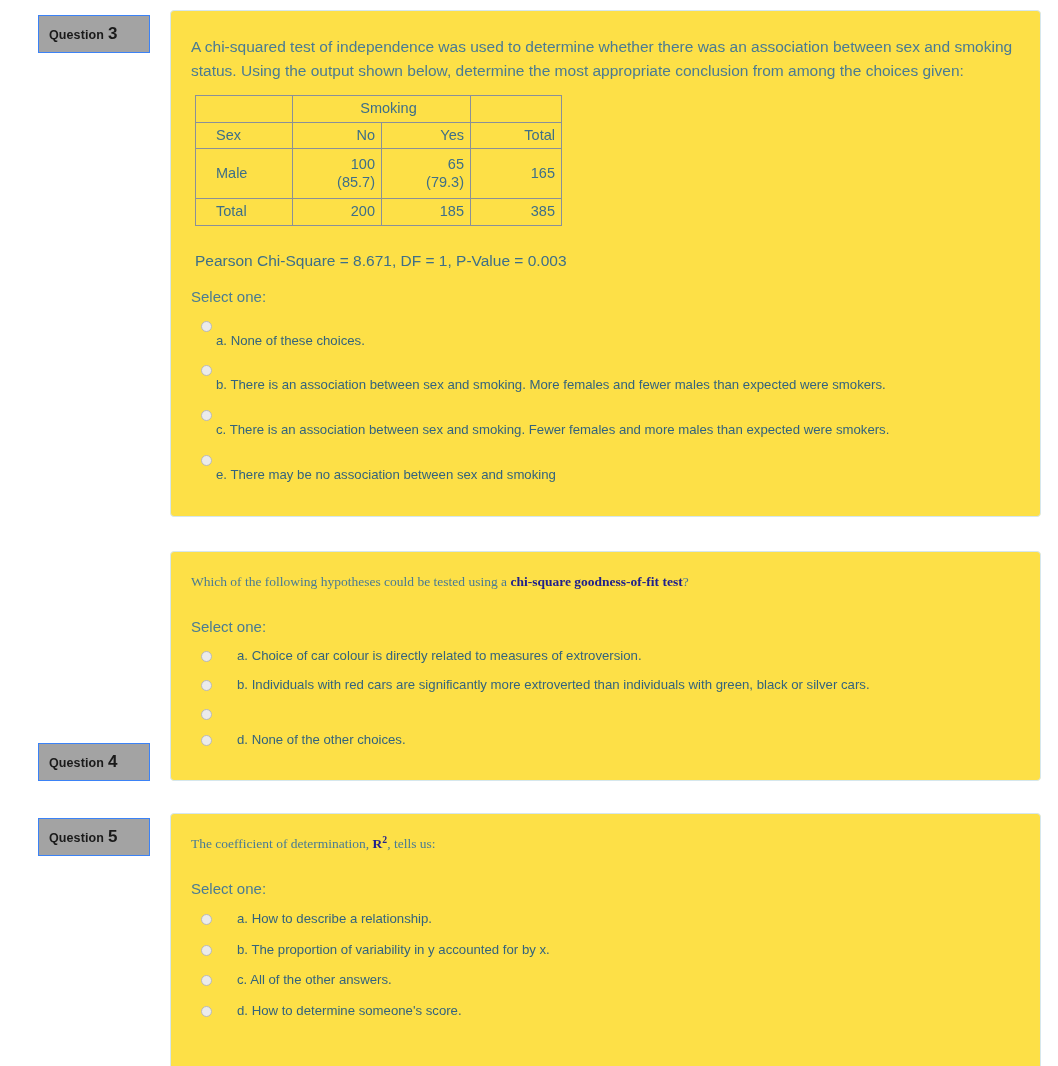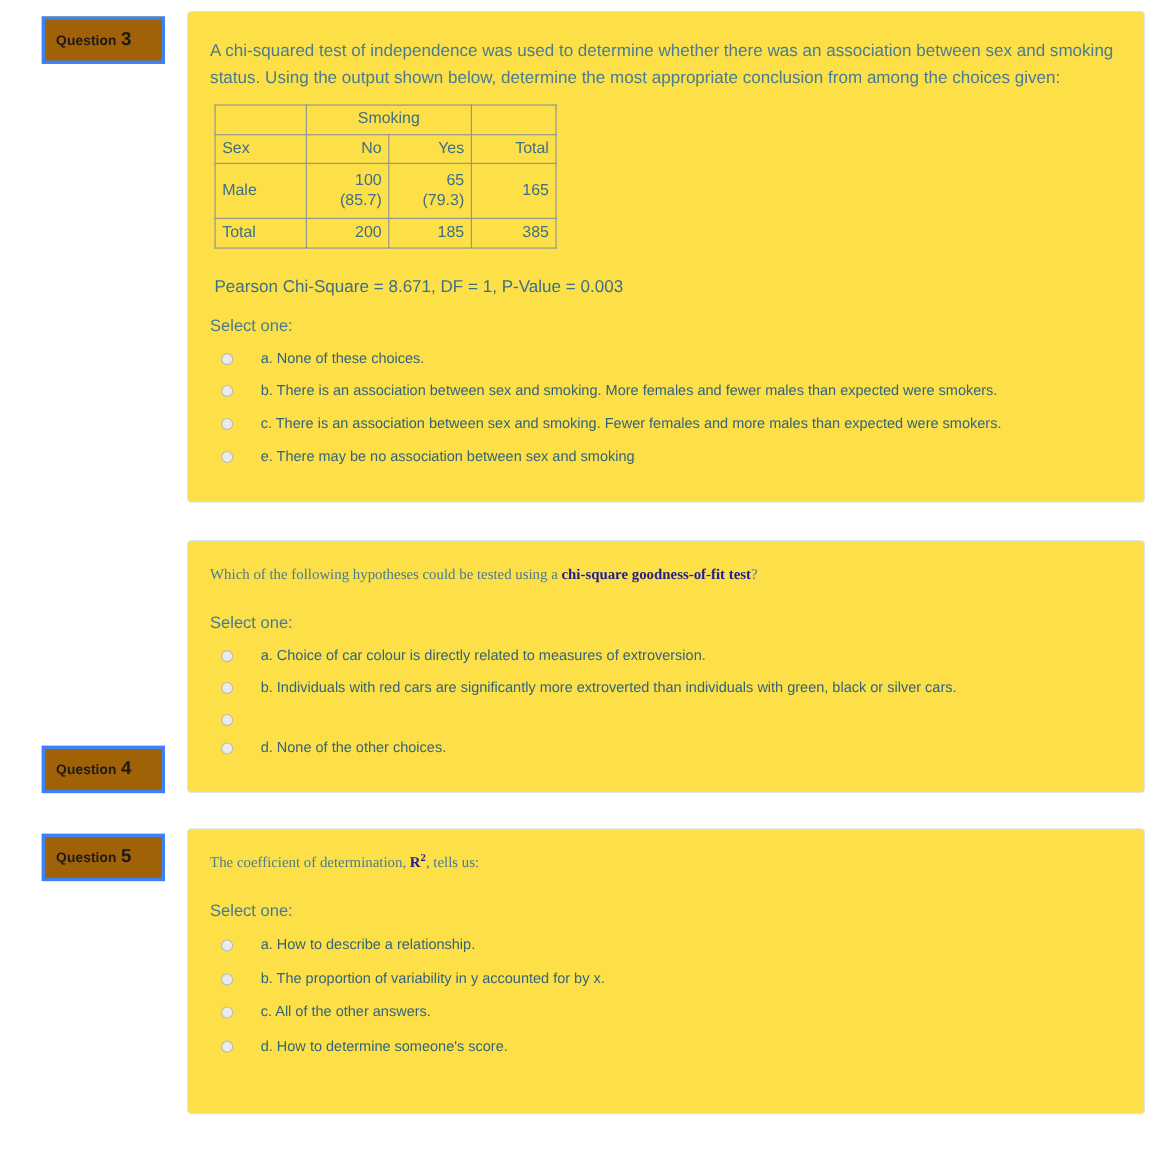--- a/index.html
+++ b/index.html
@@ -34,22 +34,22 @@
 
   
   .qinfo-spacer {
     width: 38px;
     flex: 0 0 38px;
   }
   .qinfo {
     flex: 0 0 auto;
     width: 112px;
     box-sizing: border-box;
-    border: 3px solid #3b82f6;
-    background: #a16207;
+    border: 1px solid #3b82f6;
+    background: #a3a3a3;
     padding: 9px 10px 10px 10px;
     margin-top: 5px;
   }
   .qinfo-line {
     white-space: nowrap;
     line-height: 1;
     color: #1a1a1a;
   }
   .qinfo-word {
     font-size: 12.5px;
@@ -136,34 +136,34 @@
     box-sizing: border-box;
     cursor: pointer;
   }
   .answer-label {
     color: #33637d;
     font-size: 13.2px;
     line-height: 1.35;
     margin-left: 25px;
     cursor: pointer;
   }
-  .q3-block .answer-row { padding: 6px 0 6px 0; }
+  .q3-block .answer-row { padding: 6px 0 6px 0; flex-direction: column; }
   .q5-block .answer-row { padding: 7px 0 6px 0; }
 
   
   .stats-table {
     border-collapse: collapse;
     margin: 4px 0 0 4px;
     table-layout: fixed;
   }
   .stats-table td {
     border: 1px solid #8a9097;
     color: #3e6f88;
     font-size: 14.5px;
-    padding: 3px 6px 4px 6px;
+    padding: 3px 6px 4px 20px;
     line-height: 1.28;
     vertical-align: middle;
     white-space: nowrap;
   }
   .st-blank { width: 70px; }
   .st-col   { width: 62px; }
   .st-total { width: 64px; }
   .td-left  { text-align: left; }
   .td-right { text-align: right; }
   .td-center{ text-align: center; }

